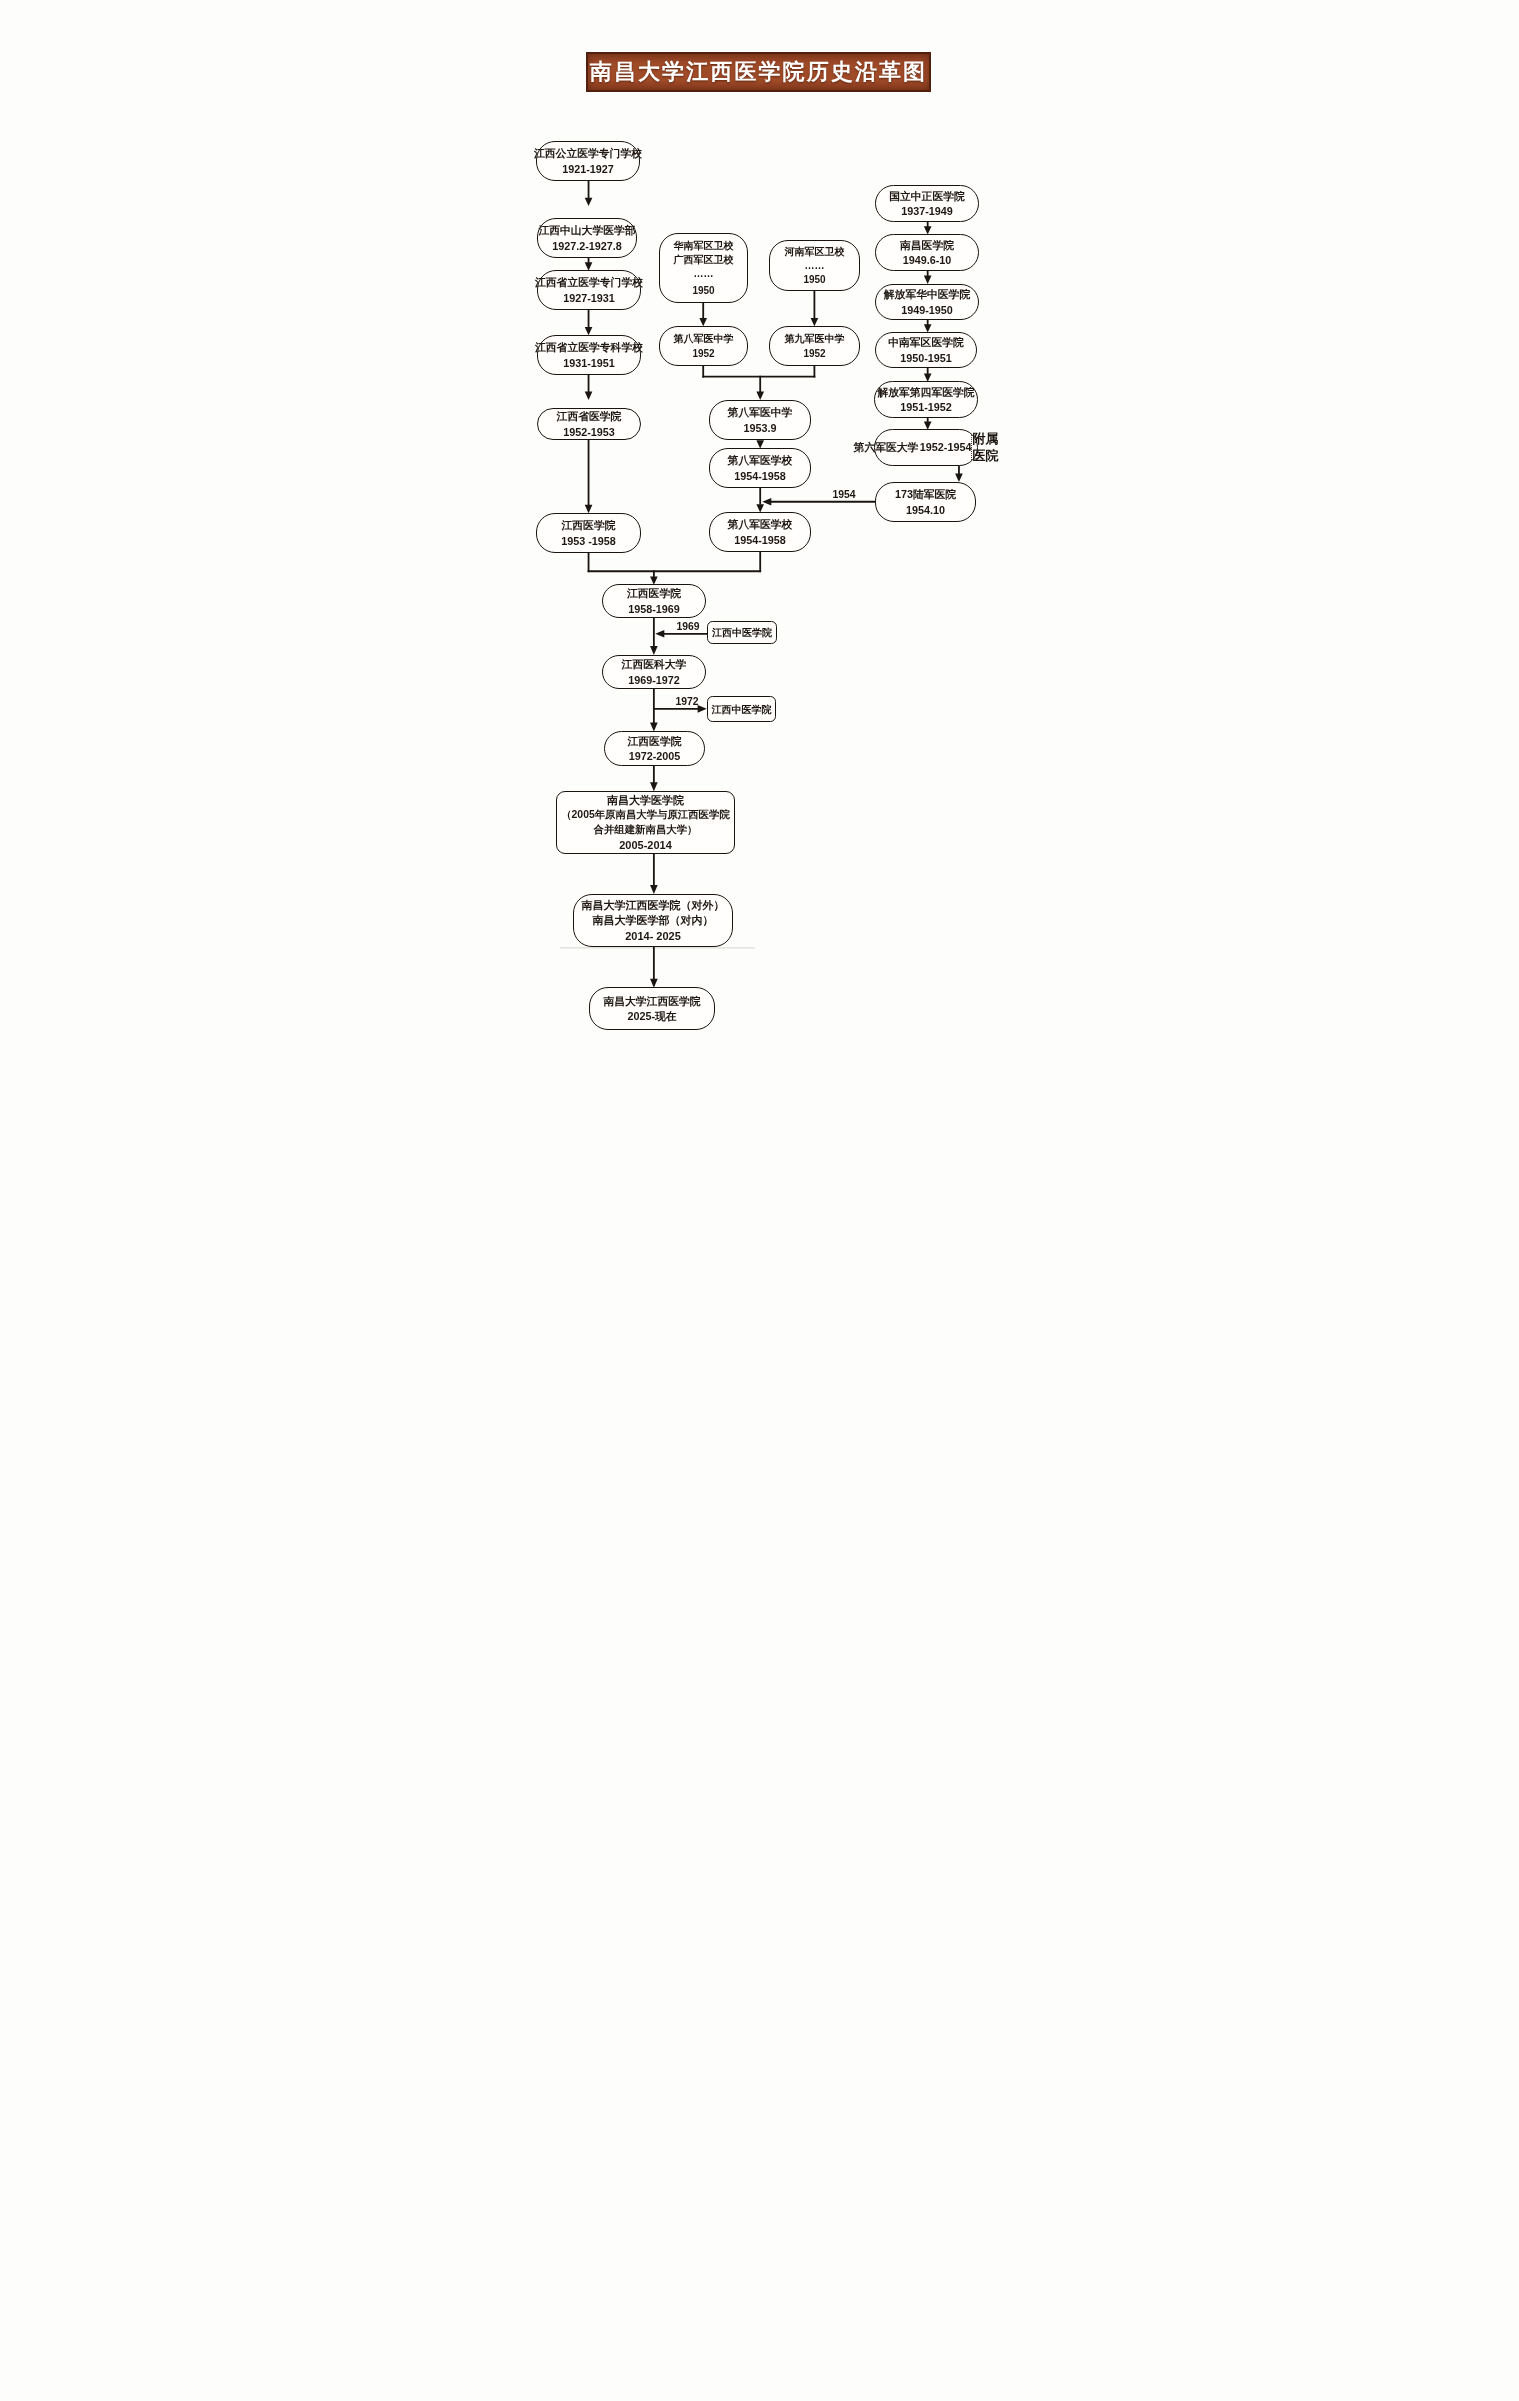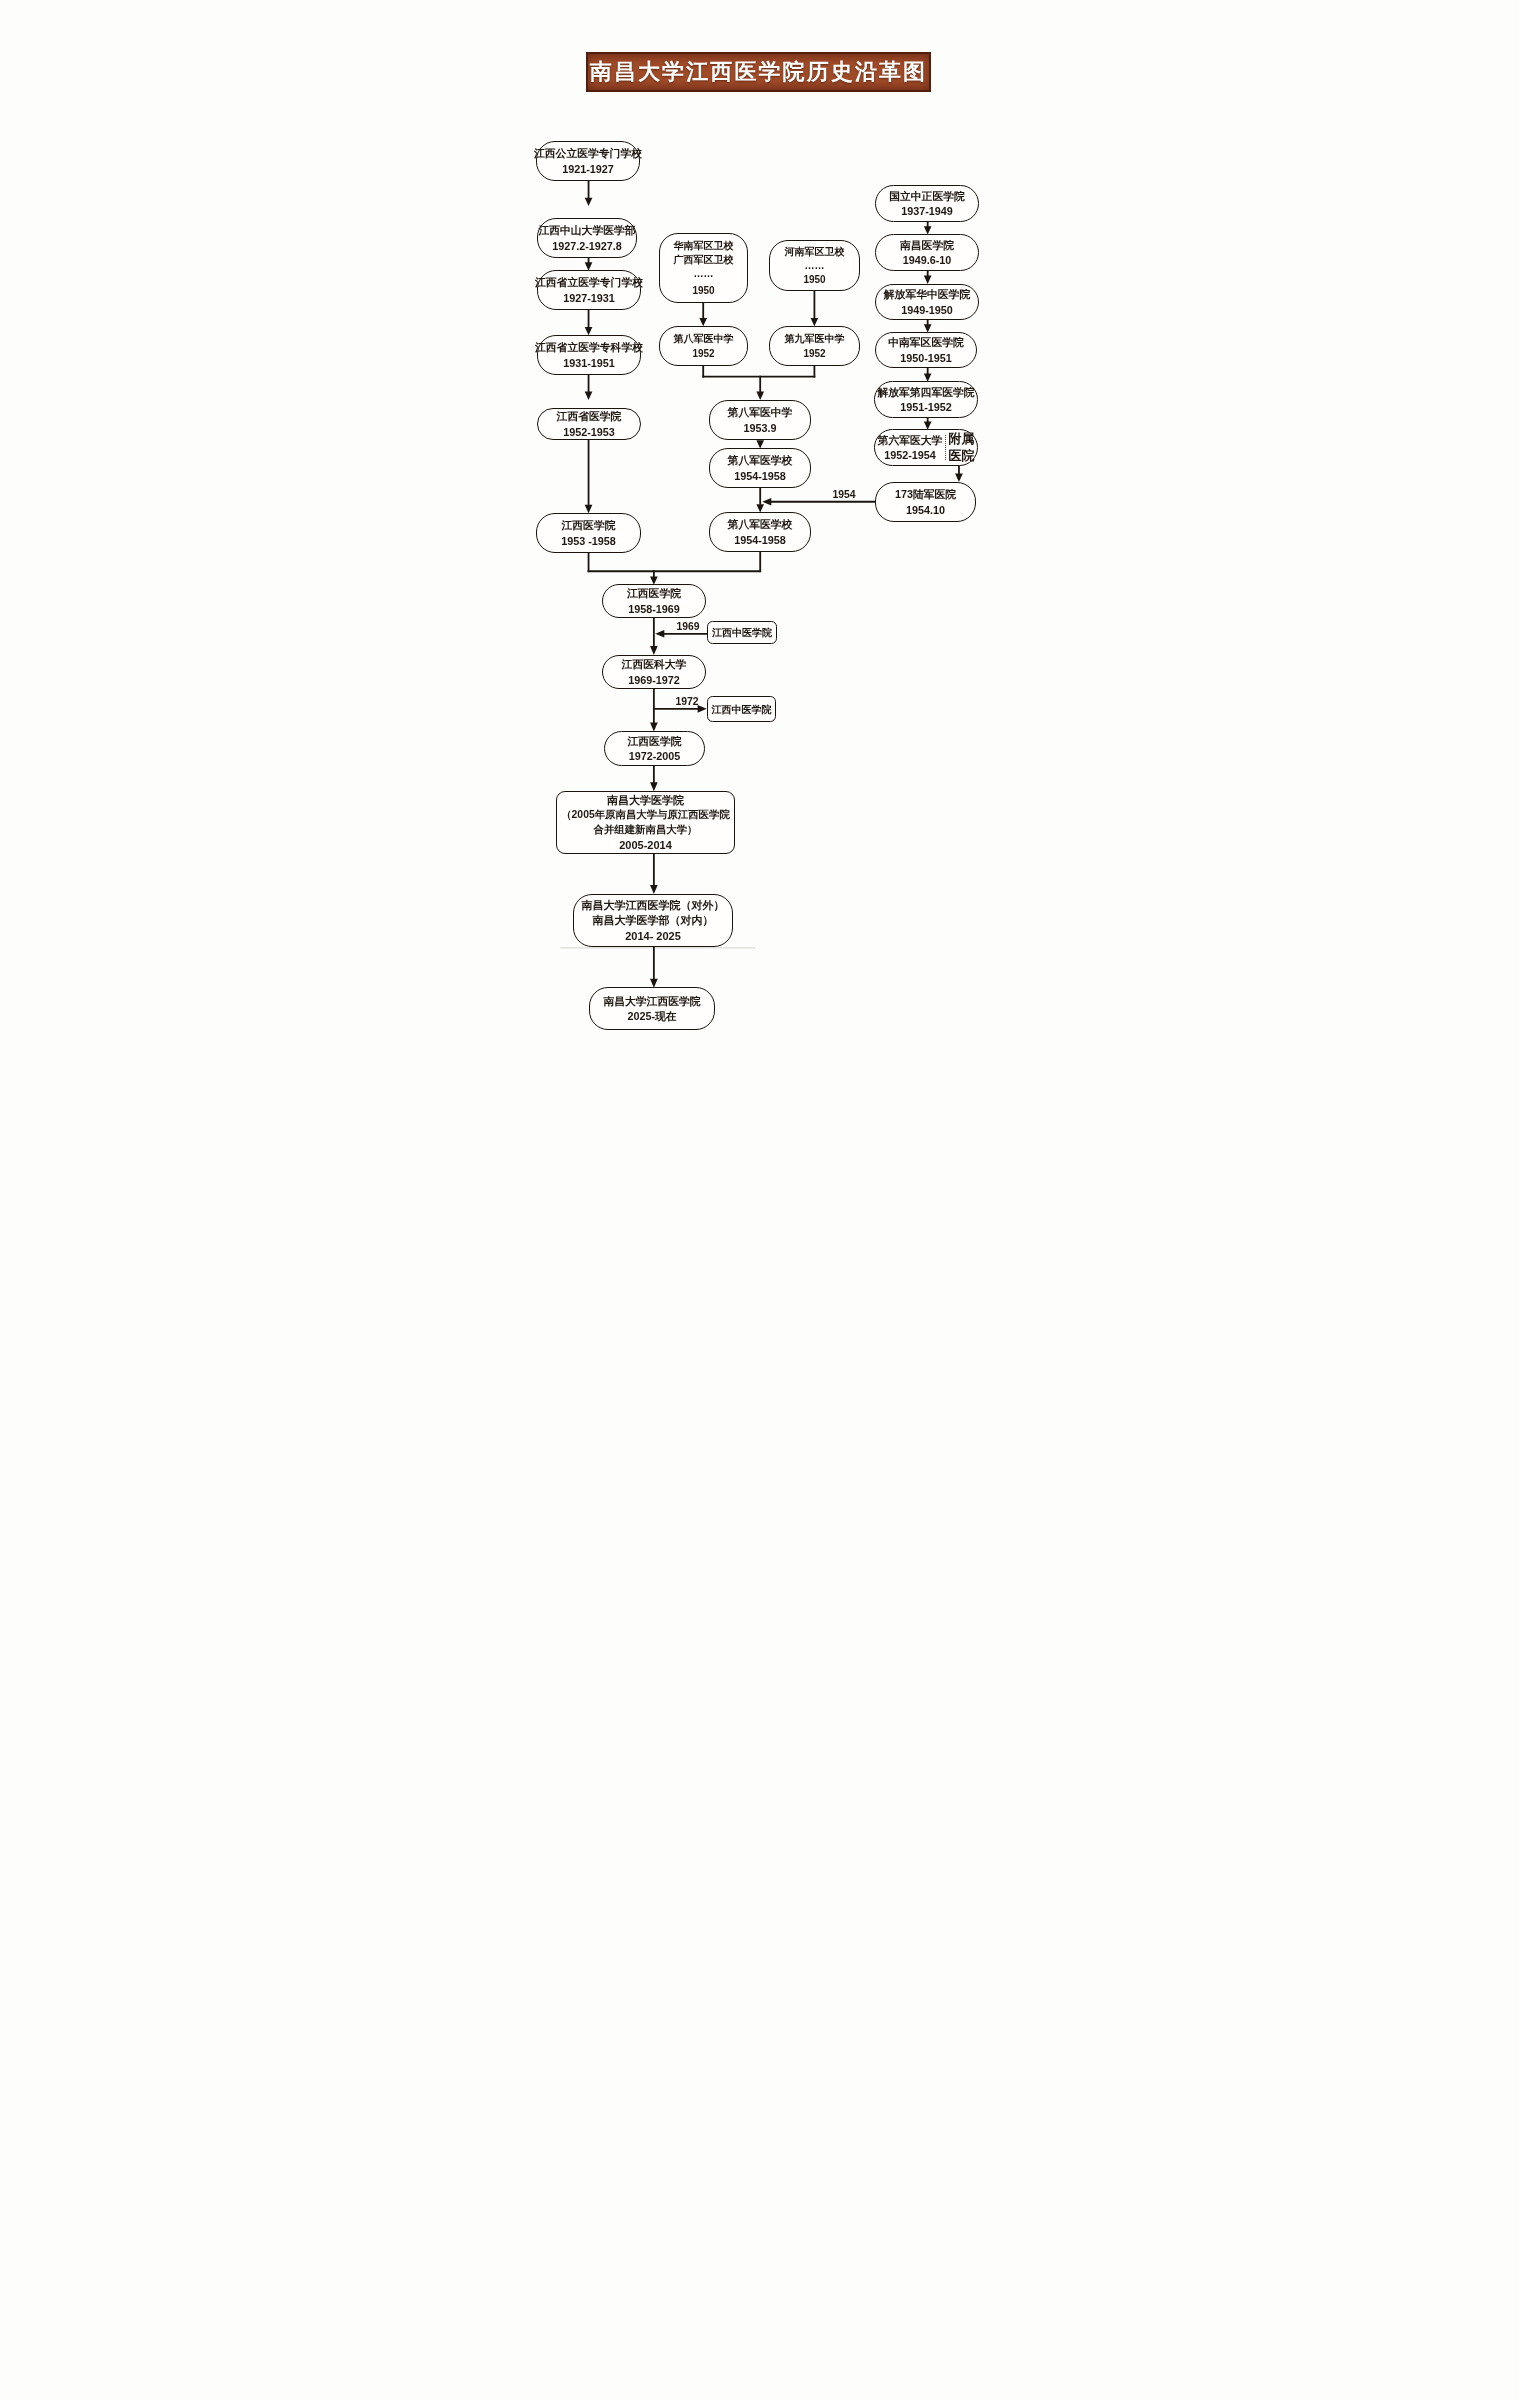--- a/index.html
+++ b/index.html
@@ -23,21 +23,21 @@
   .node{
     position:absolute;box-sizing:border-box;background:#FFFEFD;
     border:1.7px solid var(--box-border);border-radius:19px;
     display:flex;flex-direction:column;align-items:center;justify-content:center;
     text-align:center;line-height:1.3;gap:1.4px;padding:1.4px 2.8px;
   }
   .nm,.yr,.ln{font-size:10.8px;font-weight:bold;white-space:nowrap;}
   .small .nm,.small .yr{font-size:10px;}
   .gap-top{margin-top:2.8px;}
   .node-split{flex-direction:row;gap:0;padding:1.4px 0;}
-  .split-left{flex:1 1 auto;display:flex;flex-direction:column;align-items:center;justify-content:center;gap:1.4px;}
+  .split-left{flex:1 1 auto;display:flex;flex-direction:row;align-items:center;justify-content:center;gap:1.4px;}
   .split-divider{width:0;align-self:stretch;margin:3.5px 0;border-left:1.7px dotted #4a423a;}
   .split-right{width:31px;display:flex;flex-direction:column;align-items:center;justify-content:center;line-height:1.25;}
   .split-right .ln{font-size:13px;}
   .big .ln{font-size:10.4px;white-space:nowrap;}
   .big .ln.first{font-size:11px;}
   .big .yr{font-size:11px;}
   .edge-label{position:absolute;transform:translateX(-50%);font-size:10.4px;font-weight:bold;white-space:nowrap;}
 </style>
 </head>
 <body>

